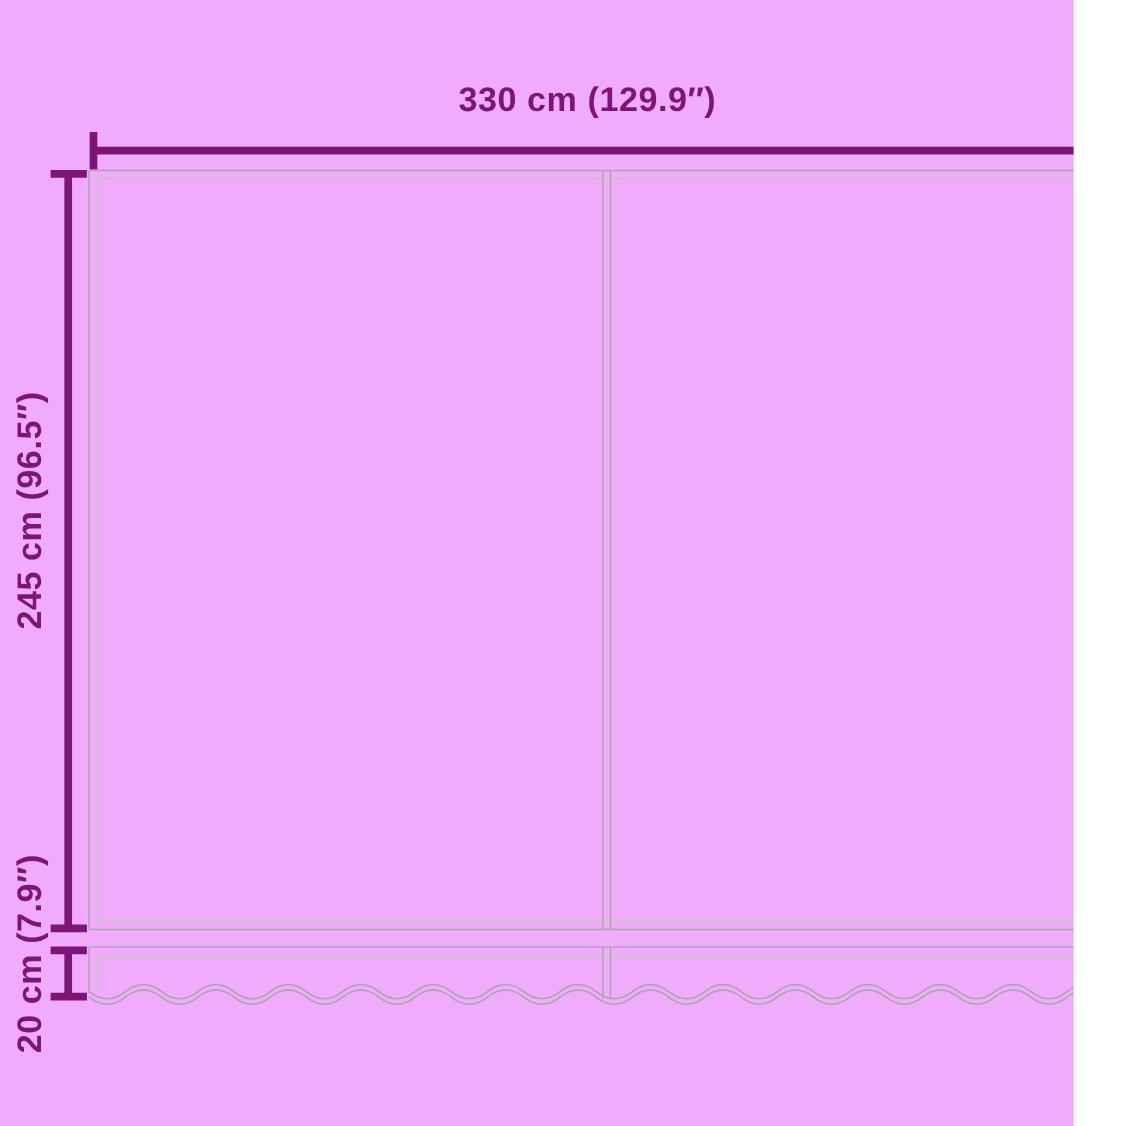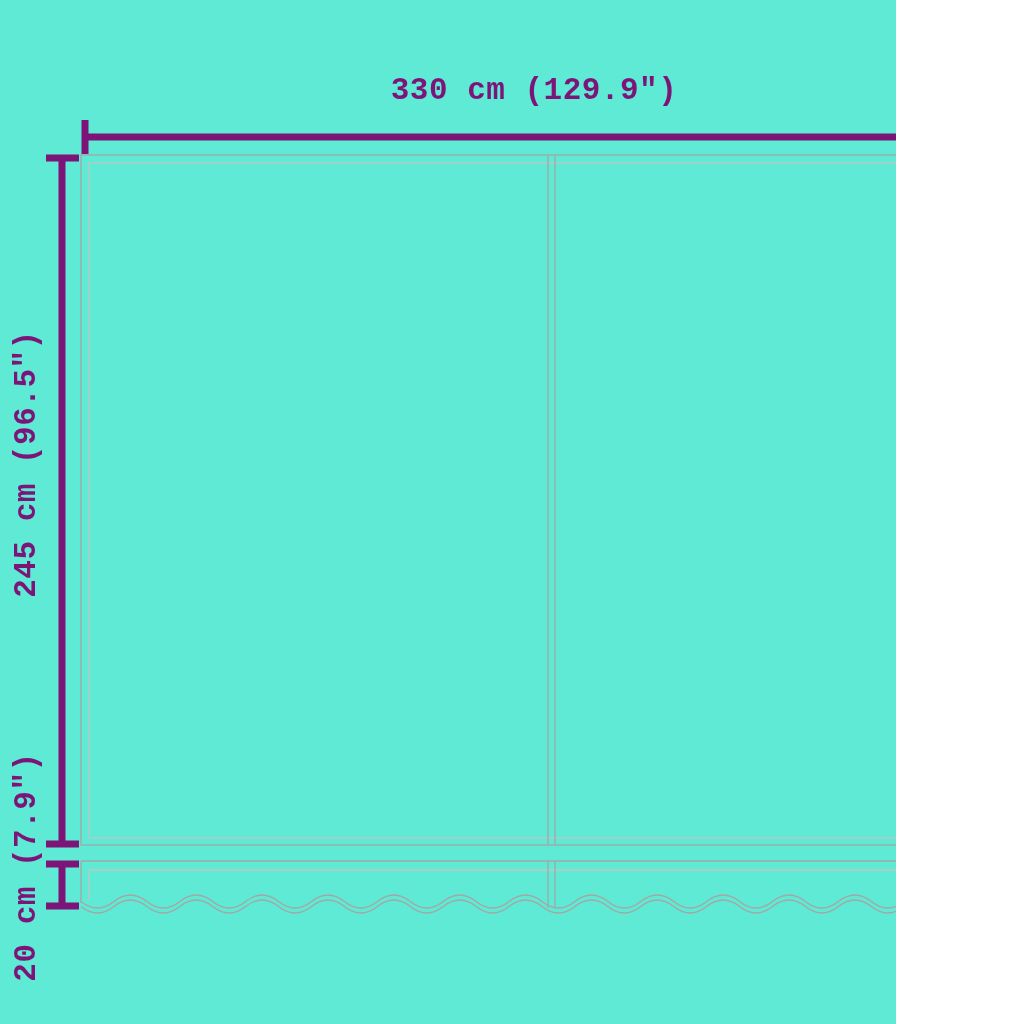--- a/index.html
+++ b/index.html
@@ -1,21 +1,21 @@
 <!DOCTYPE html>
 <html><head>
 <meta charset="utf-8">
 <style>
   html,body{margin:0;padding:0;background:#fff;}
   .stage{
     position:relative;
-    width:896px;height:1024px;
-    background:#5eead4;
+    width:976px;height:1024px;
+    background:#f0abfc;
     overflow:hidden;
-    font-family:Liberation Mono, monospace;
+    font-family:Liberation Sans, sans-serif;
   }
   .stage svg{position:absolute;left:0;top:0;}
   .dim-label{
     position:absolute;
     font-weight:700;
     font-size:31px;
     letter-spacing:.5px;
     text-align:center;
     white-space:nowrap;
     line-height:40px;

